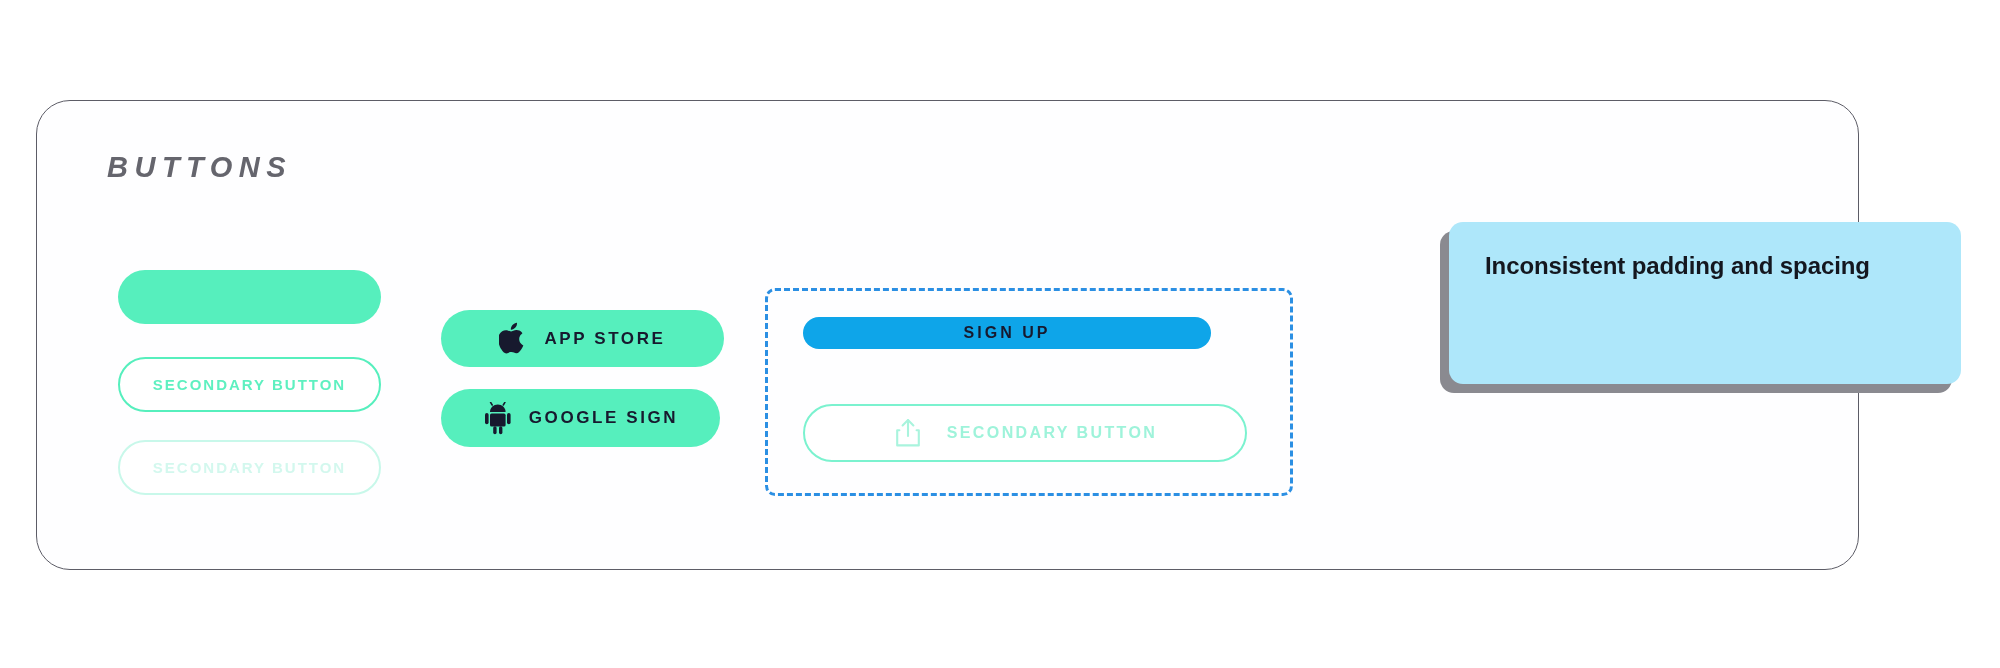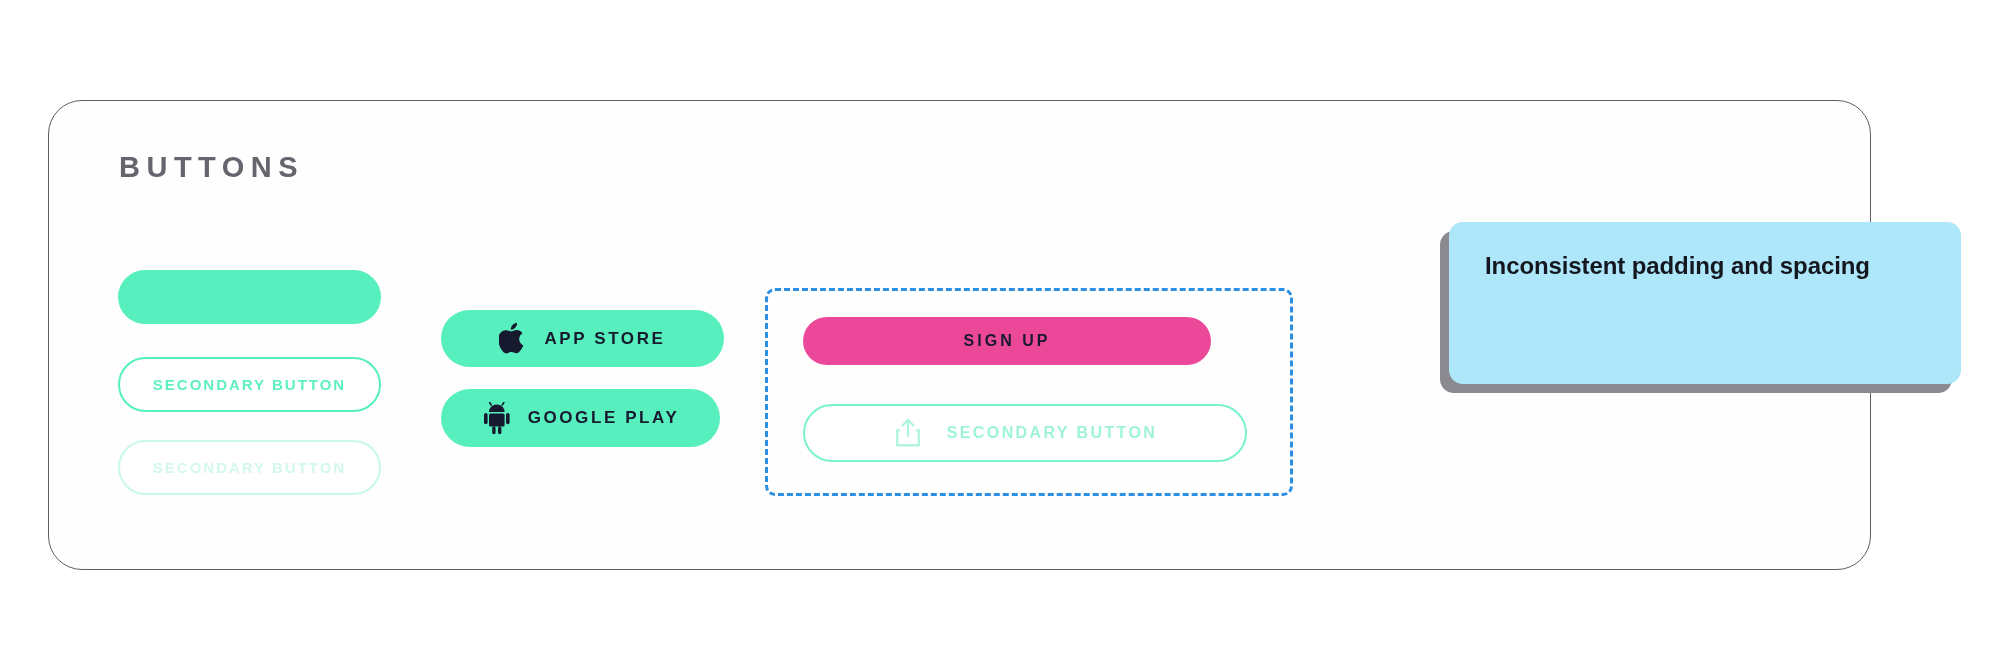--- a/index.html
+++ b/index.html
@@ -12,28 +12,29 @@
     height: 668px;
     position: relative;
     overflow: hidden;
     font-family: "Liberation Sans", "DejaVu Sans", sans-serif;
     -webkit-font-smoothing: antialiased;
   }
 
   
   #panel {
     position: absolute;
-    left: 48px;
+    left: 36px;
     top: 100px;
     width: 1823px;
     height: 470px;
     box-sizing: border-box;
     border: 1.6px solid #5c5c66;
     border-radius: 34px;
     background: #fefeff;
+    font-style: italic;
   }
 
   #panel-title {
     position: absolute;
     left: 70px;
     top: 50px;
     font-size: 29px;
     font-weight: 700;
     letter-spacing: 6.5px;
     color: #65656d;
@@ -109,22 +110,22 @@
     left: 765px;
     top: 288px;
     width: 528px;
     height: 208px;
     box-sizing: border-box;
     border: 3.2px dashed #2b8fe3;
     border-radius: 10px;
   }
   #btn-sign-up {
     left: 803px; top: 317px;
-    width: 408px; height: 48px;
-    background: #ec4899;
+    width: 408px; height: 32px;
+    background: #0ea5e9;
   }
   #btn-sign-up .pill-label {
     font-size: 16px;
     letter-spacing: 3.0px;
     color: #17192e;
   }
   #btn-secondary-3 {
     left: 803px; top: 404px;
     width: 444px; height: 58px;
     background: #ffffff;
@@ -203,21 +204,21 @@
         <path d="M20.3 3.0 L21.9 0.4" stroke="#17192e" stroke-width="1.6" stroke-linecap="round"></path>
         <path d="M7.0 10.0 C7.0 5.6 10.6 2.6 14.8 2.6 C19.0 2.6 22.6 5.6 22.6 10.0 Z"></path>
         <rect x="7.0" y="11.6" width="15.6" height="13.0" rx="1.6"></rect>
         <rect x="2.0" y="11.0" width="3.6" height="11.2" rx="1.8"></rect>
         <rect x="24.0" y="11.0" width="3.6" height="11.2" rx="1.8"></rect>
         <rect x="10.2" y="24.2" width="3.4" height="8.0" rx="1.7"></rect>
         <rect x="16.0" y="24.2" width="3.4" height="8.0" rx="1.7"></rect>
       </g>
     </svg>
   </span>
-  <span class="pill-label">GOOGLE PLAY</span>
+  <span class="pill-label">GOOGLE SIGN</span>
 </div>
 
 <div id="dashed-box"></div>
 
 <div class="pill" id="btn-sign-up">
   <span class="pill-label">SIGN UP</span>
 </div>
 
 <div class="pill" id="btn-secondary-3">
   <span id="share-icon">

